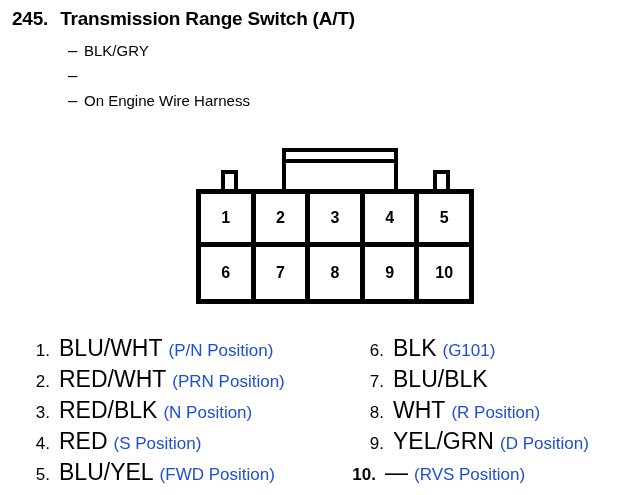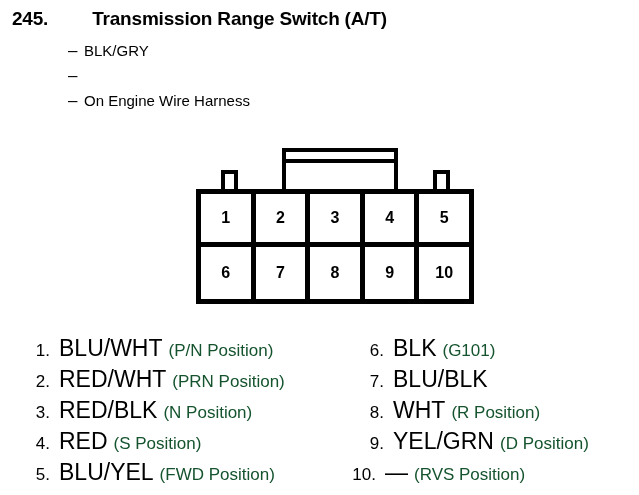--- a/index.html
+++ b/index.html
@@ -25,30 +25,30 @@
     top: 0;
     width: 639px;
   }
   .title-row {
     position: absolute;
     left: 12px;
     top: 8px;
     display: flex;
     align-items: baseline;
     white-space: nowrap;
-    gap: 44px;
   }
   .title-number {
     font-size: 19px;
     font-weight: bold;
     letter-spacing: -0.2px;
   }
   .title-text {
     font-size: 19px;
     font-weight: bold;
+    margin-left: 12px;
     letter-spacing: -0.2px;
   }
   .sub-list {
     position: absolute;
     left: 68px;
     top: 38px;
   }
   .sub-item {
     display: flex;
     align-items: baseline;
@@ -160,29 +160,30 @@
   .pin-num {
     width: 32px;
     flex: 0 0 32px;
     text-align: right;
     font-size: 17px;
   }
   .pin-num.wide {
     width: 32px;
     margin-left: -8px;
     flex: 0 0 32px;
+    font-weight: bold;
   }
   .pin-wire {
     font-size: 23px;
     margin-left: 9px;
   }
   .pin-pos {
     font-size: 17px;
     margin-left: 6px;
-    color: #14532d;
+    color: #1d4ed8;
   }
 </style>
 </head>
 <body>
 
 <div class="header">
   <div class="title-row">
     <span class="title-number">245.</span>
     <span class="title-text">Transmission Range Switch (A/T)</span>
   </div>

